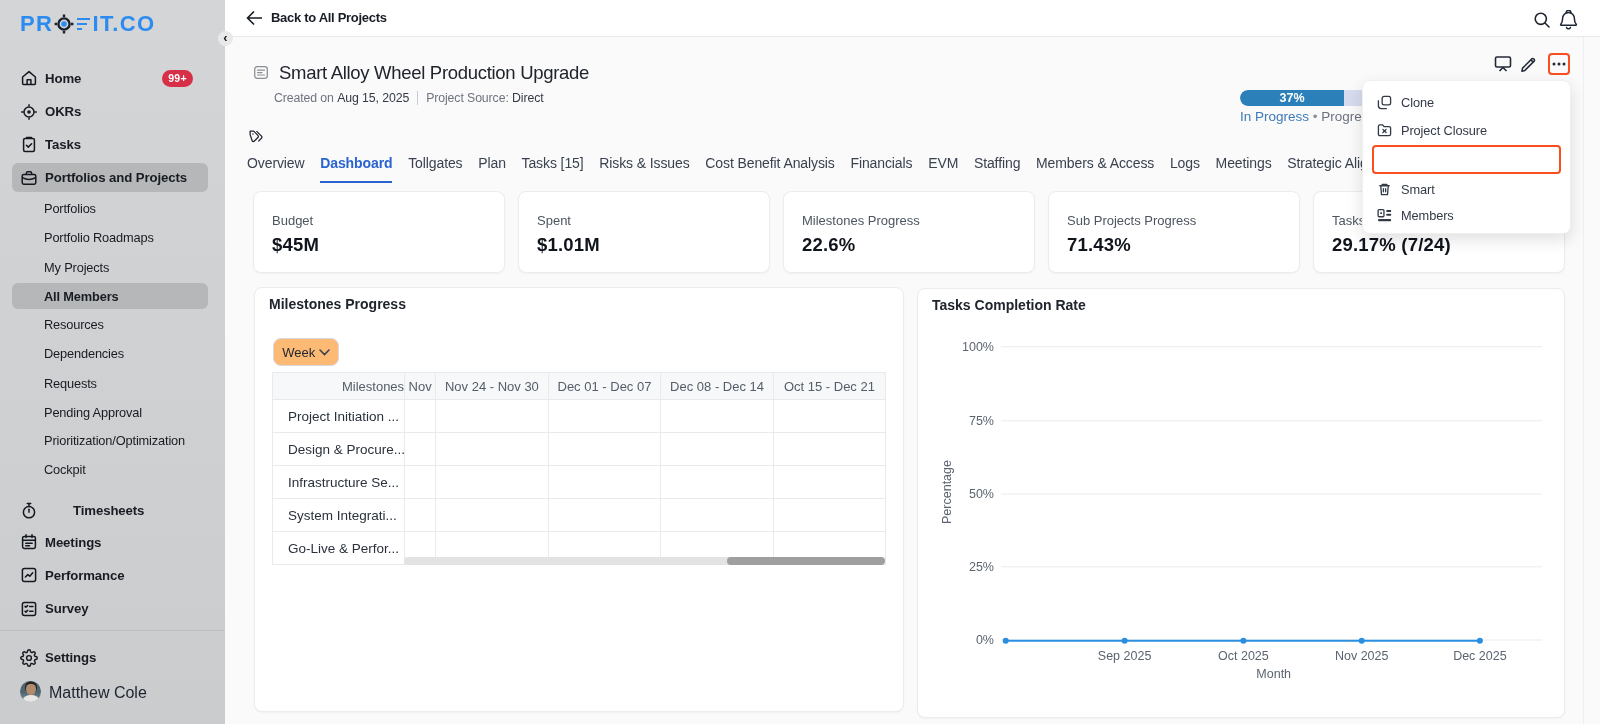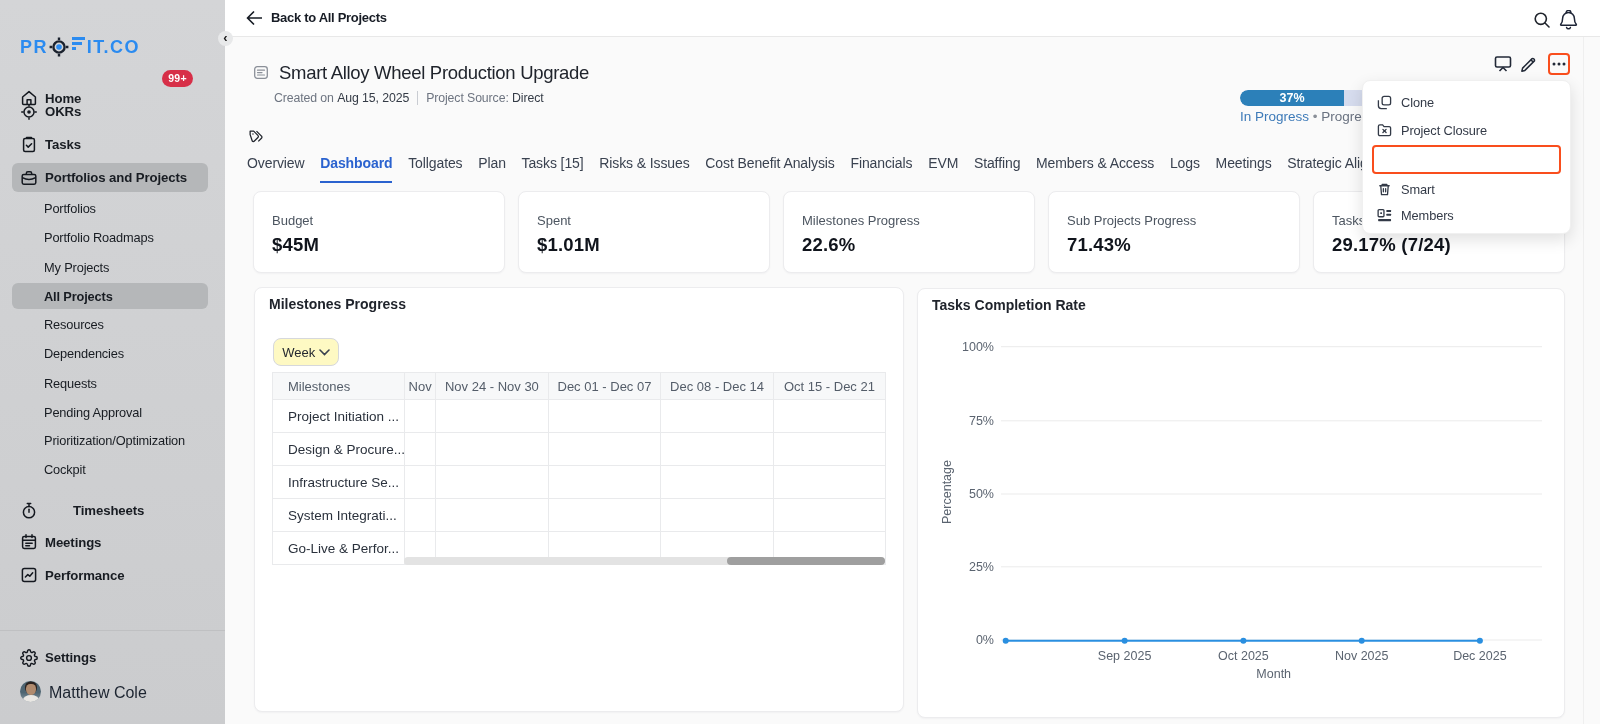--- a/index.html
+++ b/index.html
@@ -3,21 +3,21 @@
 <meta charset="utf-8">
 <style>
 * { margin:0; padding:0; box-sizing:border-box; }
 html,body { width:1600px; height:724px; overflow:hidden; }
 body { font-family:"Liberation Sans", sans-serif; background:#fafafa; color:#1c2430; }
 #app { position:relative; width:1600px; height:724px; }
 .abs { position:absolute; }
 
 
 #sidebar { position:absolute; left:0; top:0; width:225px; height:724px; background:linear-gradient(180deg,#d4d5d7,#cbccce); }
-#logo { position:absolute; left:20px; top:13px; height:22px; display:flex; font-weight:bold; font-size:18px; letter-spacing:1.4px; color:#2b8bf0;margin-top:24px; }
+#logo { position:absolute; left:20px; top:13px; height:22px; display:flex; align-items:center; font-weight:bold; font-size:22px; letter-spacing:1.4px; color:#2b8bf0; }
 .navitem { position:absolute; left:0; width:225px; height:30px; display:flex; align-items:center; }
 .navitem .nicon { width:18px; height:18px; margin-left:20px; flex:none; }
 .navitem .nlabel { margin-left:7px; font-size:13.2px; font-weight:bold; color:#181c22; letter-spacing:-0.1px; }
 .navsub { position:absolute; left:44px; font-size:12.8px; font-weight:500; color:#181c22; letter-spacing:-0.15px; }
 .hl-main { position:absolute; left:12px; width:196px; height:29px; background:#b5b7b9; border-radius:6px; }
 .hl-sub { position:absolute; left:12px; width:196px; height:26px; background:#b5b7b9; border-radius:6px; }
 #badge99 { position:absolute; left:162px; top:70px; width:31px; height:17px; background:#d72f48; border-radius:9px; color:#fff; font-size:10.5px; font-weight:bold; text-align:center; line-height:17px; letter-spacing:0.3px; }
 #sidebar-divider { position:absolute; left:0px; top:630px; width:225px; height:1px; background:#bfc0c2; }
 #avatar { position:absolute; left:20px; top:681px; width:21px; height:21px; border-radius:50%; overflow:hidden; background:linear-gradient(180deg,#4e6572 0 55%, #8c9aa3 100%); }
 #avatar:before { content:""; position:absolute; left:5.5px; top:3px; width:10px; height:11px; border-radius:42% 42% 50% 50%; background:#b08b6e; box-shadow:0 -1.5px 0 1px #2b2320; }
@@ -47,26 +47,26 @@
 .card .clabel { font-size:13px; color:#4c5560; }
 .card .cvalue { margin-top:6px; font-size:18.5px; font-weight:bold; color:#10141c; letter-spacing:0.2px; }
 
 
 .panel { position:absolute; background:#fff; border:1px solid #ececee; border-radius:8px; box-shadow:0 1px 2px rgba(16,24,40,0.04); }
 #panel-miles { left:254px; top:287px; width:650px; height:425px; }
 #panel-tasks { left:917px; top:288px; width:648px; height:430px; }
 .ptitle { position:absolute; left:14px; top:8px; font-size:14px; font-weight:bold; color:#20242c; }
 
 
-#weekbtn { position:absolute; left:18px; top:50px; width:66px; height:28px; border:1px solid #d6d8dc; border-radius:8px; background:#fef9c3; display:flex; align-items:center; justify-content:center; font-size:13px; font-weight:500; color:#23272f; }
+#weekbtn { position:absolute; left:18px; top:50px; width:66px; height:28px; border:1px solid #d6d8dc; border-radius:8px; background:#fdba74; display:flex; align-items:center; justify-content:center; font-size:13px; font-weight:500; color:#23272f; }
 
 
 #mtable { position:absolute; left:17px; top:84px; width:614px; border-collapse:collapse; table-layout:fixed; }
 #mtable th { background:#f7f8f9; font-size:13px; font-weight:normal; color:#545d69; height:27px; border:1px solid #e9eaec; text-align:center; }
-#mtable th.first { text-align:left; padding-left:15px;margin-top:16px; }
+#mtable th.first { text-align:right; padding-left:15px;margin-top:16px; }
 #mtable td { height:33px; white-space:nowrap; overflow:hidden; border:1px solid #e9eaec; font-size:13.5px; color:#2a313c; }
 #mtable td.first { padding-left:15px; }
 #mscroll-track { position:absolute; left:149px; top:269px; width:481px; height:8px; border-radius:4px; background:#e3e3e3; }
 #mscroll-thumb { position:absolute; left:323px; top:0px; width:158px; height:8px; border-radius:4px; background:#9f9f9f; }
 
 
 #progressbar { position:absolute; left:1240px; top:90px; width:280px; height:16px; border-radius:8px; background:#d6dcee; overflow:hidden; }
 #progressbar .fill { width:104px; height:16px; background:#2c80b9; border-radius:8px 0 0 8px; color:#fff; font-size:12.5px; font-weight:bold; text-align:center; line-height:16px; }
 #progresstxt { position:absolute; left:1240px; top:109px; font-size:13.5px; color:#6a7280; white-space:nowrap; }
 #progresstxt .blue { color:#3d7ab8; }
@@ -92,21 +92,21 @@
           <circle cx="10" cy="10" r="5.6" fill="none" stroke="#1b222e" stroke-width="2.4"></circle>
           <circle cx="10" cy="10" r="2.8" fill="#2b8bf0"></circle>
           <path d="M10 0.6 L10 3 M19.4 10 L17 10 M10 19.4 L10 17 M0.6 10 L3 10" stroke="#1b222e" stroke-width="2.4"></path>
         </svg><span style="display:inline-flex;flex-direction:column;justify-content:space-between;height:13px;margin:0 2px 0 2px;">
           <span style="width:13px;height:2.8px;background:#2b8bf0;"></span>
           <span style="width:10px;height:2.8px;background:#2b8bf0;"></span>
           <span style="width:4.5px;height:2.8px;background:#2b8bf0;"></span>
         </span>IT.CO</div>
     <div id="badge99">99+</div>
 
-    <div class="navitem" style="top:63px;margin-top:20px;">
+    <div class="navitem" style="top:63px;">
       <svg class="nicon" viewBox="0 0 18 18" fill="none" stroke="#14181f" stroke-width="1.5">
           <path d="M2.6 8 L9 2.6 L15.4 8 V14.6 A0.9 0.9 0 0 1 14.5 15.5 H3.5 A0.9 0.9 0 0 1 2.6 14.6 Z" stroke-linejoin="round"></path>
           <path d="M7.1 15.3 V10.8 H10.9 V15.3" stroke-linejoin="round"></path>
         </svg>
       <span class="nlabel">Home</span>
     </div>
     <div class="navitem" style="top:96.5px;">
       <svg class="nicon" viewBox="0 0 18 18" fill="none" stroke="#14181f" stroke-width="1.5">
           <circle cx="9" cy="9" r="5"></circle>
           <circle cx="9" cy="9" r="1.8" fill="#14181f" stroke="none"></circle>
@@ -129,21 +129,21 @@
           <path d="M6.3 5.4 V4.4 A1.6 1.6 0 0 1 7.9 2.8 H10.1 A1.6 1.6 0 0 1 11.7 4.4 V5.4"></path>
           <path d="M2.4 8.6 C5 10 7 10.4 9 10.4 C11 10.4 13 10 15.6 8.6"></path>
         </svg>
       <span class="nlabel">Portfolios and Projects</span>
     </div>
 
     <span class="navsub" style="top:201px;">Portfolios</span>
     <span class="navsub" style="top:230px;">Portfolio Roadmaps</span>
     <span class="navsub" style="top:259.5px;">My Projects</span>
     <div class="hl-sub" style="top:282.5px;"></div>
-    <span class="navsub" style="top:288.5px; font-weight:bold;">All Projects</span>
+    <span class="navsub" style="top:288.5px; font-weight:bold;">All Members</span>
     <span class="navsub" style="top:317px;">Resources</span>
     <span class="navsub" style="top:346px;">Dependencies</span>
     <span class="navsub" style="top:375.5px;">Requests</span>
     <span class="navsub" style="top:404.5px;">Pending Approval</span>
     <span class="navsub" style="top:433px;">Prioritization/Optimization</span>
     <span class="navsub" style="top:462px;">Cockpit</span>
 
     <div class="navitem" style="top:495.5px;gap:28px;">
       <svg class="nicon" viewBox="0 0 18 18" fill="none" stroke="#14181f" stroke-width="1.5">
           <circle cx="9" cy="10.2" r="5.6"></circle>
@@ -159,20 +159,30 @@
           <path d="M5.8 10.2 H12.2 M5.8 12.8 H9.5" stroke-linecap="round"></path>
         </svg>
       <span class="nlabel">Meetings</span>
     </div>
     <div class="navitem" style="top:560px;">
       <svg class="nicon" viewBox="0 0 18 18" fill="none" stroke="#14181f" stroke-width="1.5">
           <rect x="2.4" y="2.4" width="13.2" height="13.2" rx="2"></rect>
           <path d="M5.4 11 L7.8 8.6 L9.8 10.2 L12.7 6.8" stroke-linecap="round" stroke-linejoin="round"></path>
         </svg>
       <span class="nlabel">Performance</span>
+    </div>
+    <div class="navitem" style="top:593.5px;">
+      <svg class="nicon" viewBox="0 0 18 18" fill="none" stroke="#14181f" stroke-width="1.5">
+          <rect x="2.4" y="2.4" width="13.2" height="13.2" rx="2"></rect>
+          <path d="M5 6.4 L5.9 7.3 L7.6 5.6" stroke-linecap="round" stroke-linejoin="round"></path>
+          <path d="M9.6 6.4 H13" stroke-linecap="round"></path>
+          <path d="M5 11.2 L5.9 12.1 L7.6 10.4" stroke-linecap="round" stroke-linejoin="round"></path>
+          <path d="M9.6 11.2 H13" stroke-linecap="round"></path>
+        </svg>
+      <span class="nlabel">Survey</span>
     </div>
 
     <div id="sidebar-divider"></div>
 
     <div class="navitem" style="top:642.5px;">
       <svg class="nicon" viewBox="0 0 24 24" fill="none" stroke="#14181f" stroke-width="1.9">
           <circle cx="12" cy="12" r="3.2"></circle>
           <path d="M19.4 15a1.65 1.65 0 0 0 .33 1.82l.06.06a2 2 0 0 1 0 2.83 2 2 0 0 1-2.83 0l-.06-.06a1.65 1.65 0 0 0-1.82-.33 1.65 1.65 0 0 0-1 1.51V21a2 2 0 0 1-2 2 2 2 0 0 1-2-2v-.09A1.65 1.65 0 0 0 9 19.4a1.65 1.65 0 0 0-1.82.33l-.06.06a2 2 0 0 1-2.83 0 2 2 0 0 1 0-2.83l.06-.06a1.65 1.65 0 0 0 .33-1.82 1.65 1.65 0 0 0-1.51-1H3a2 2 0 0 1-2-2 2 2 0 0 1 2-2h.09A1.65 1.65 0 0 0 4.6 9a1.65 1.65 0 0 0-.33-1.82l-.06-.06a2 2 0 0 1 0-2.83 2 2 0 0 1 2.83 0l.06.06a1.65 1.65 0 0 0 1.82.33H9a1.65 1.65 0 0 0 1-1.51V3a2 2 0 0 1 2-2 2 2 0 0 1 2 2v.09a1.65 1.65 0 0 0 1 1.51 1.65 1.65 0 0 0 1.82-.33l.06-.06a2 2 0 0 1 2.83 0 2 2 0 0 1 0 2.83l-.06.06a1.65 1.65 0 0 0-.33 1.82V9a1.65 1.65 0 0 0 1.51 1H21a2 2 0 0 1 2 2 2 2 0 0 1-2 2h-.09a1.65 1.65 0 0 0-1.51 1z"></path>
         </svg>
       <span class="nlabel">Settings</span>

